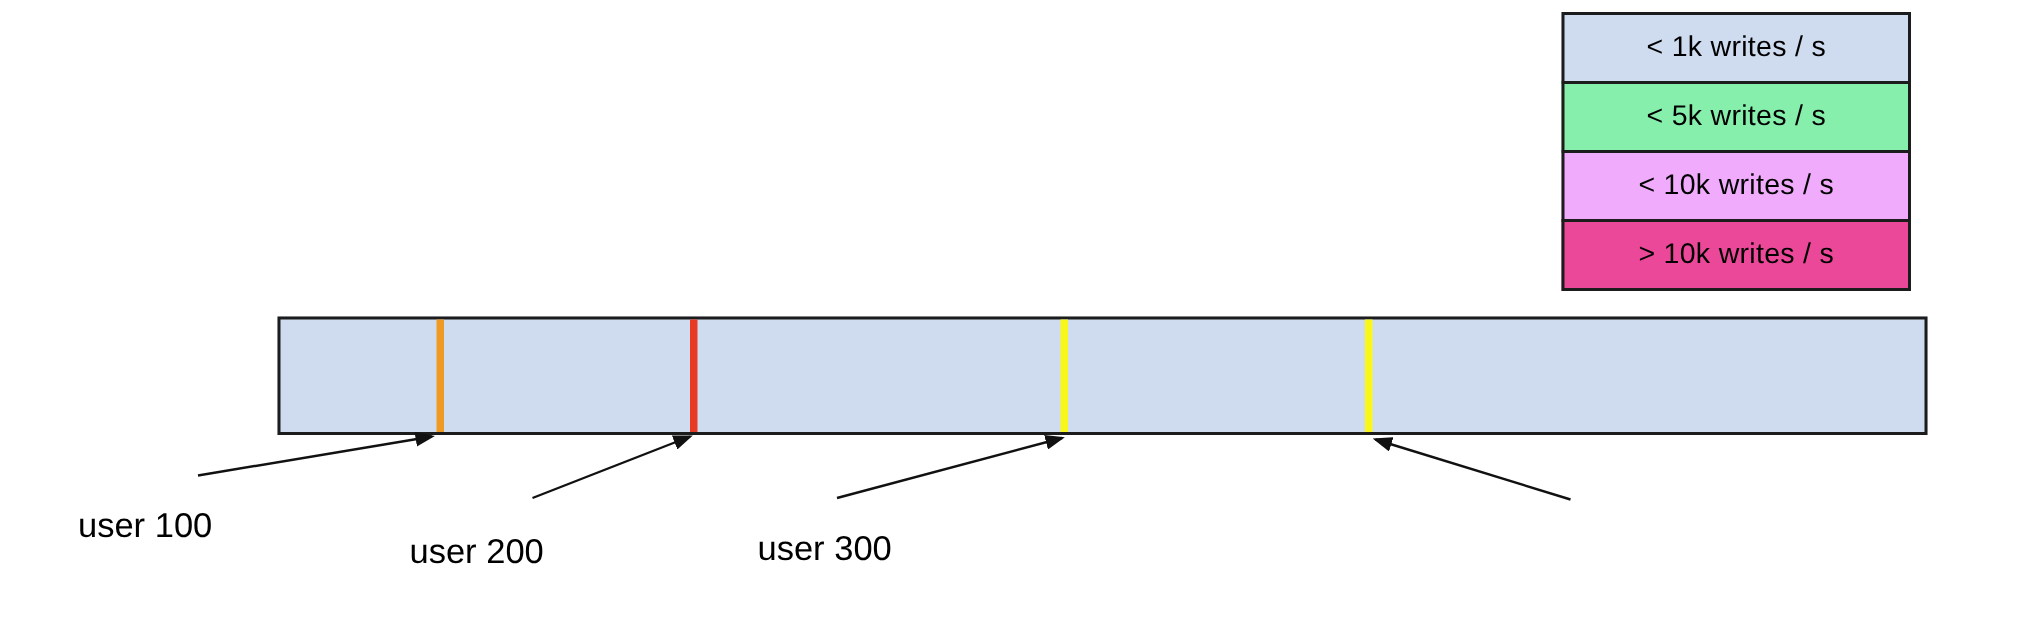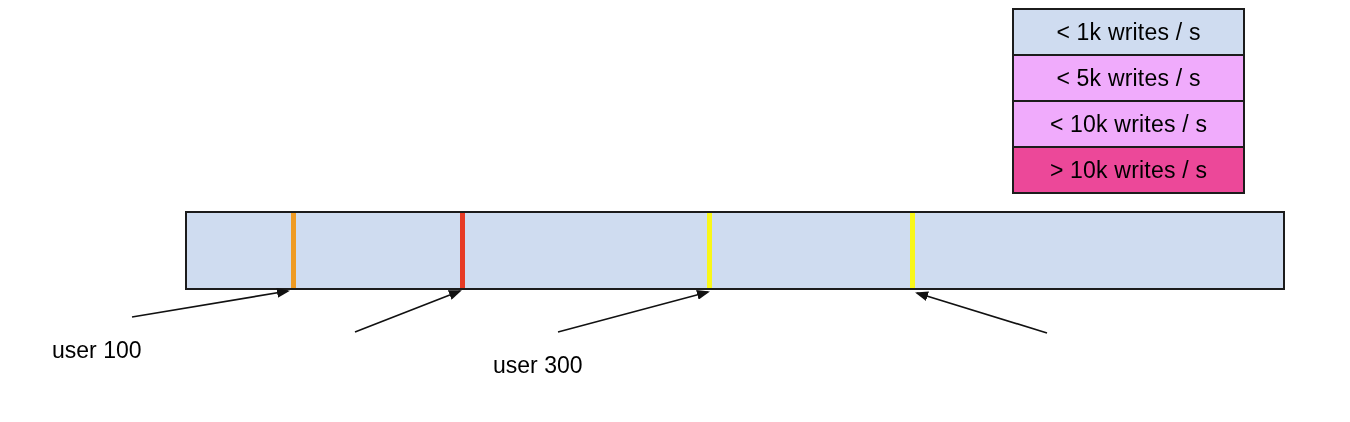--- a/index.html
+++ b/index.html
@@ -25,23 +25,24 @@
   }
   .legend-row {
     box-sizing: border-box;
     width: 233px;
     height: 48px;
     border: 2px solid #1c1c1c;
     margin-top: -2px;
     display: flex;
     align-items: center;
     justify-content: center;
-    font-size: 23px;
+    font-size: 19px;
     color: #000000;
     letter-spacing: 0.2px;
+    margin-left: 29px;
   }
   .legend-row:first-child { margin-top: 0; }
 
   
   .title {
     position: absolute;
     left: 199px;
     top: 147px;
     font-size: 23px;
     color: #000000;
@@ -81,31 +82,31 @@
 
   
   .user-label {
     position: absolute;
     font-size: 23px;
     color: #000000;
     white-space: nowrap;
   }
   .user-label-0 { left: 52px;  top: 337px; }
   .user-label-1 { left: 273px; top: 354px; }
-  .user-label-2 { left: 493px; top: 352px; text-align: center; }
+  .user-label-2 { left: 505px; top: 352px; text-align: center; }
   .user-label-3 { left: 964px; top: 352px; }
 </style>
 </head>
 <body>
 
 <div class="canvas">
 
   <div class="legend">
     <div class="legend-row" style="background: rgb(207, 220, 240);">&lt; 1k writes / s</div>
-    <div class="legend-row" style="background: #f0abfc;">&lt; 5k writes / s</div>
+    <div class="legend-row" style="background: #86efac;">&lt; 5k writes / s</div>
     <div class="legend-row" style="background: #f0abfc;">&lt; 10k writes / s</div>
     <div class="legend-row" style="background: #ec4899;">&gt; 10k writes / s</div>
   </div>
 
 
   <div class="bar" style="background: rgb(207, 220, 240);">
     <div class="stripe stripe-0" style="background: rgb(239, 155, 35);"></div>
     <div class="stripe stripe-1" style="background: rgb(231, 58, 36);"></div>
     <div class="stripe stripe-2" style="background: rgb(249, 247, 25);"></div>
     <div class="stripe stripe-3" style="background: rgb(249, 247, 25);"></div>
@@ -117,15 +118,16 @@
         <path d="M0,0 L13,5 L0,10 z" fill="#111111"></path>
       </marker>
     </defs>
     <line x1="132" y1="317" x2="288" y2="291" stroke="#111111" stroke-width="1.6" marker-end="url(#ah)"></line>
     <line x1="355" y1="332" x2="460" y2="291" stroke="#111111" stroke-width="1.6" marker-end="url(#ah)"></line>
     <line x1="558" y1="332" x2="708" y2="292" stroke="#111111" stroke-width="1.6" marker-end="url(#ah)"></line>
     <line x1="1047" y1="333" x2="917" y2="293" stroke="#111111" stroke-width="1.6" marker-end="url(#ah)"></line>
   </svg>
 
   <div class="user-label user-label-0">user 100</div>
+  <div class="user-label user-label-1">user 200</div>
   <div class="user-label user-label-2">user 300</div>
 
 </div>
 
 </body></html>

